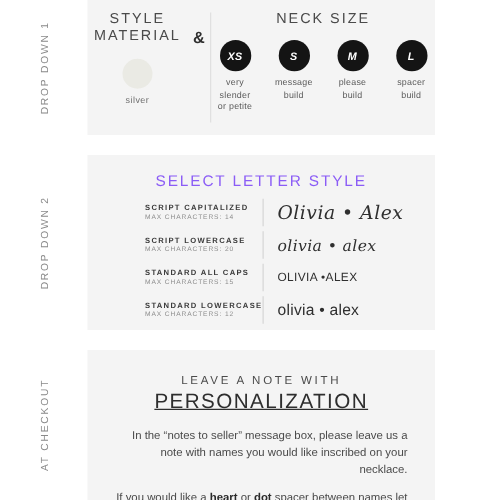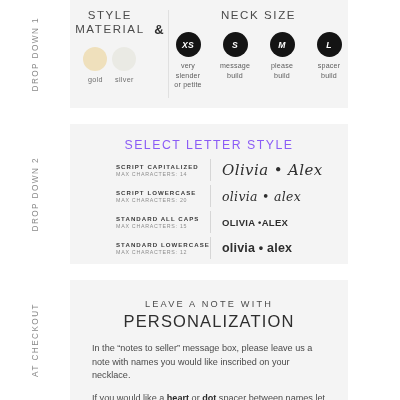--- a/index.html
+++ b/index.html
@@ -197,21 +197,20 @@
   .style-bar {
     width: 1px;
     height: 22px;
     background: #d6d6d6;
     margin: 0 11px 0 2px;
     flex: none;
   }
   .style-sample {
     color: #2f2f2f;
     white-space: nowrap;
-    font-weight: bold;
   }
   .samp-script-cap {
     font-family: "DejaVu Serif", serif;
     font-style: italic;
     font-size: 15px;
     font-weight: 400;
     letter-spacing: .4px;
   }
   .samp-script-low {
     font-family: "DejaVu Serif", serif;
@@ -244,23 +243,24 @@
     font-weight: 300;
     padding-top: 19px;
   }
   .sec3-title {
     text-align: center;
     font-size: 16.5px;
     letter-spacing: 1.15px;
     color: #2e2e2e;
     font-weight: 300;
     margin-top: 3px;
+    text-decoration: underline;
   }
   .sec3-body {
-    text-align: left;
+    text-align: right;
     font-size: 9.1px;
     line-height: 13.6px;
     color: #4a4a4a;
     padding: 0 22px;
     margin-top: 11px;
   }
   .sec3-body.second {
     margin-top: 9px;
   }
   .sec3-body b {
@@ -279,24 +279,20 @@
 
   <div class="panel" id="panel-material">
     <div class="sec1-grid">
 
       <div class="sec1-left">
         <div class="head-thin">
           <div>STYLE</div>
           <div>MATERIAL</div>
         </div>
         <div class="swatch-row">
-          <div class="swatch">
-            <span class="swatch-dot" style="background:#efe0bc;"></span>
-            <div class="swatch-name">gold</div>
-          </div>
           <div class="swatch">
             <span class="swatch-dot" style="background:#eaeae4;"></span>
             <div class="swatch-name">silver</div>
           </div>
         </div>
       </div>
 
       <div class="sec1-amp">&amp;</div>
 
       <div class="sec1-divider"></div>

